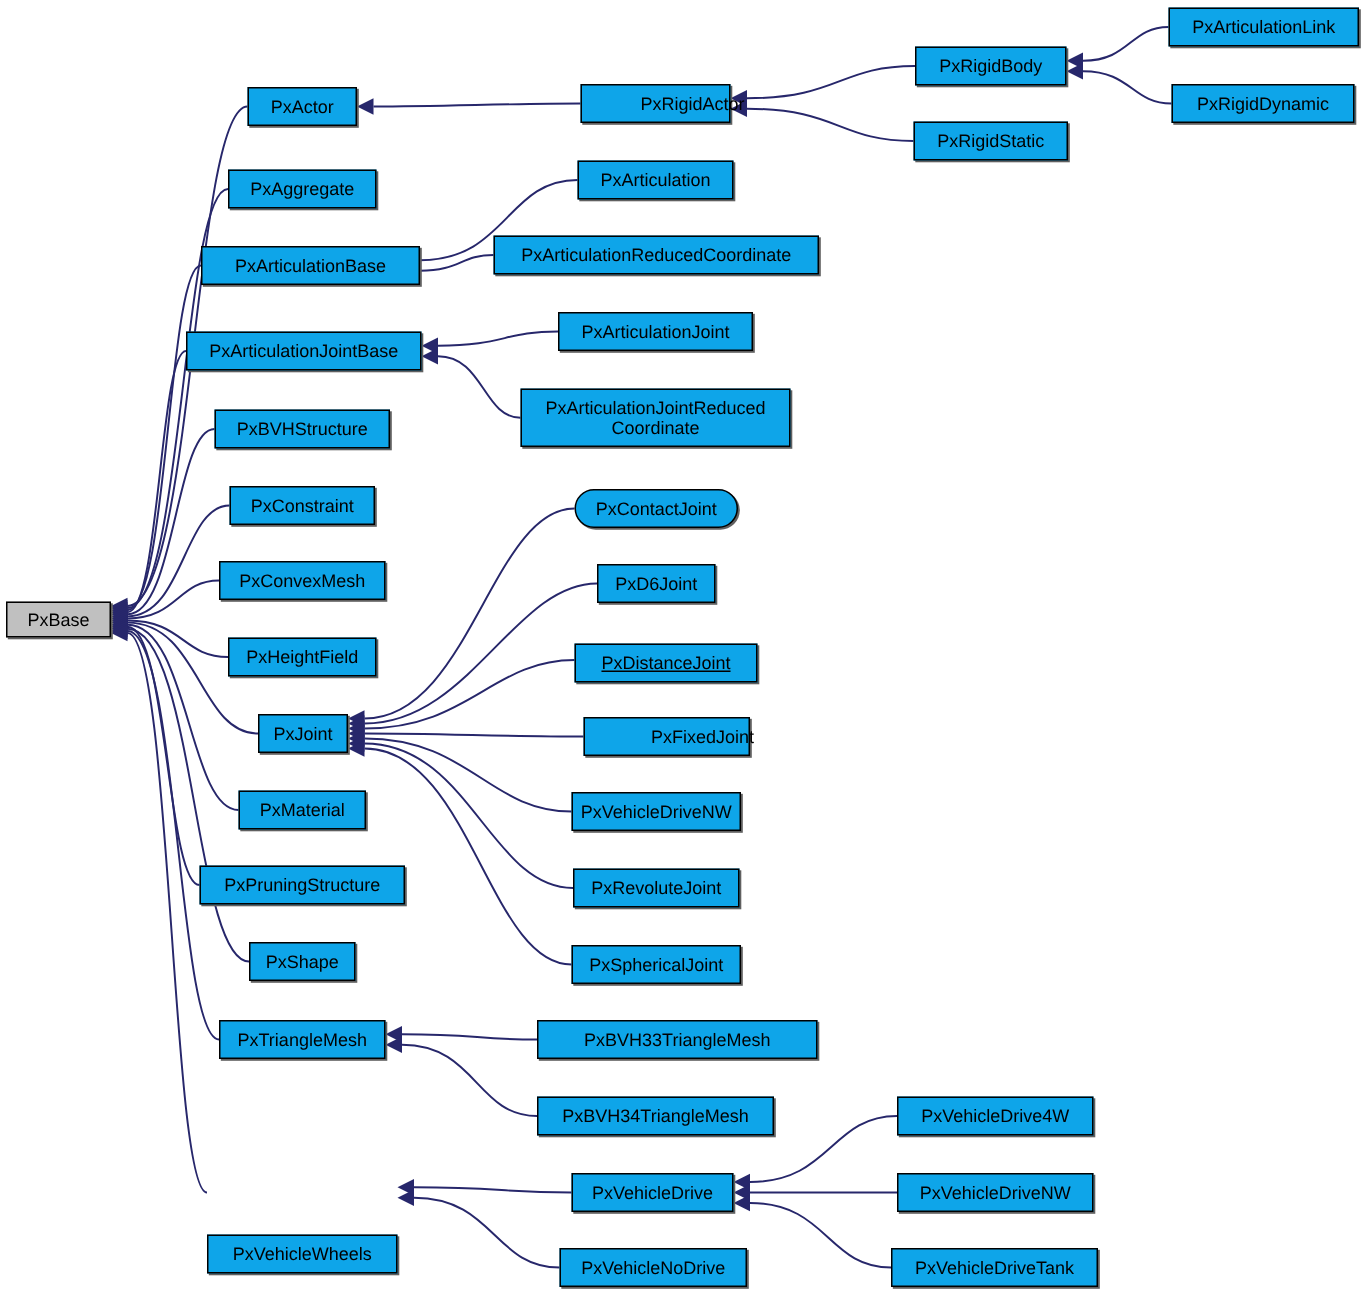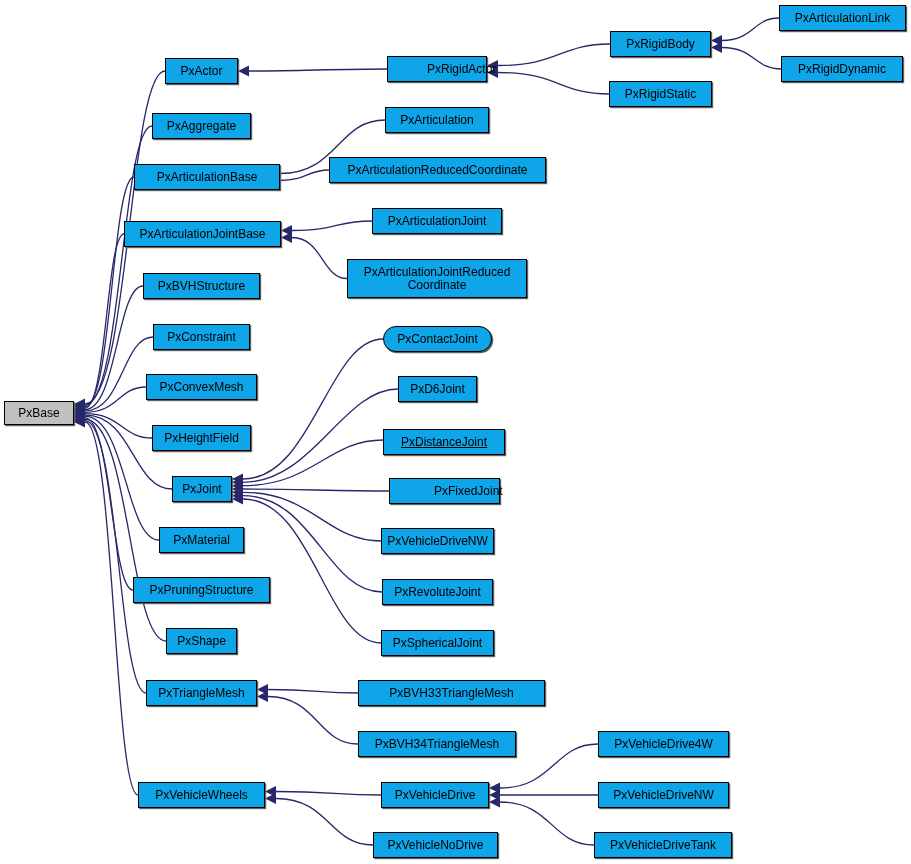--- a/index.html
+++ b/index.html
@@ -138,21 +138,21 @@
       <div class="node" style="left: 124px; top: 221px; width: 157px; height: 26px;"><span class="node-label">PxArticulationJointBase</span></div>
       <div class="node" style="left: 143px; top: 273px; width: 117px; height: 26px;"><span class="node-label">PxBVHStructure</span></div>
       <div class="node" style="left: 153px; top: 324px; width: 97px; height: 26px;"><span class="node-label">PxConstraint</span></div>
       <div class="node" style="left: 146px; top: 374px; width: 111px; height: 26px;"><span class="node-label">PxConvexMesh</span></div>
       <div class="node" style="left: 152px; top: 425px; width: 99px; height: 26px;"><span class="node-label">PxHeightField</span></div>
       <div class="node" style="left: 172px; top: 476px; width: 60px; height: 26px;"><span class="node-label">PxJoint</span></div>
       <div class="node" style="left: 159px; top: 527px; width: 85px; height: 26px;"><span class="node-label">PxMaterial</span></div>
       <div class="node" style="left: 133px; top: 577px; width: 137px; height: 26px;"><span class="node-label">PxPruningStructure</span></div>
       <div class="node" style="left: 166px; top: 628px; width: 71px; height: 26px;"><span class="node-label">PxShape</span></div>
       <div class="node" style="left: 146px; top: 680px; width: 111px; height: 26px;"><span class="node-label">PxTriangleMesh</span></div>
-      <div class="node" style="left: 138px; top: 782px; width: 127px; height: 26px;"><span class="node-label">PxVehicleWheels</span></div>
+      <div class="node" style="left: 138px; top: 823px; width: 127px; height: 26px;"><span class="node-label">PxVehicleWheels</span></div>
       <div class="node" style="left: 387px; top: 56px; width: 100px; height: 26px; padding-left: 39px;"><span class="node-label">PxRigidActor</span></div>
       <div class="node" style="left: 385px; top: 107px; width: 104px; height: 26px;"><span class="node-label">PxArticulation</span></div>
       <div class="node" style="left: 329px; top: 157px; width: 217px; height: 26px;"><span class="node-label">PxArticulationReducedCoordinate</span></div>
       <div class="node" style="left: 372px; top: 208px; width: 130px; height: 26px;"><span class="node-label">PxArticulationJoint</span></div>
       <div class="node" style="left: 347px; top: 259px; width: 180px; height: 39px;"><span class="node-label">PxArticulationJointReduced
 Coordinate</span></div>
       <div class="node" style="left: 383px; top: 326px; width: 109px; height: 26px; border-radius: 13px;"><span class="node-label">PxContactJoint</span></div>
       <div class="node" style="left: 398px; top: 376px; width: 79px; height: 26px;"><span class="node-label">PxD6Joint</span></div>
       <div class="node" style="left: 383px; top: 429px; width: 122px; height: 26px; text-decoration: underline;"><span class="node-label">PxDistanceJoint</span></div>
       <div class="node" style="left: 389px; top: 478px; width: 111px; height: 26px; padding-left: 44px;"><span class="node-label">PxFixedJoint</span></div>

